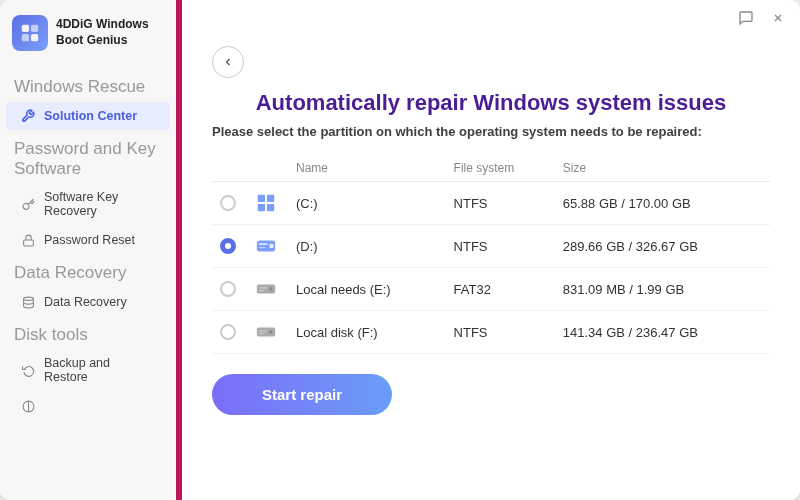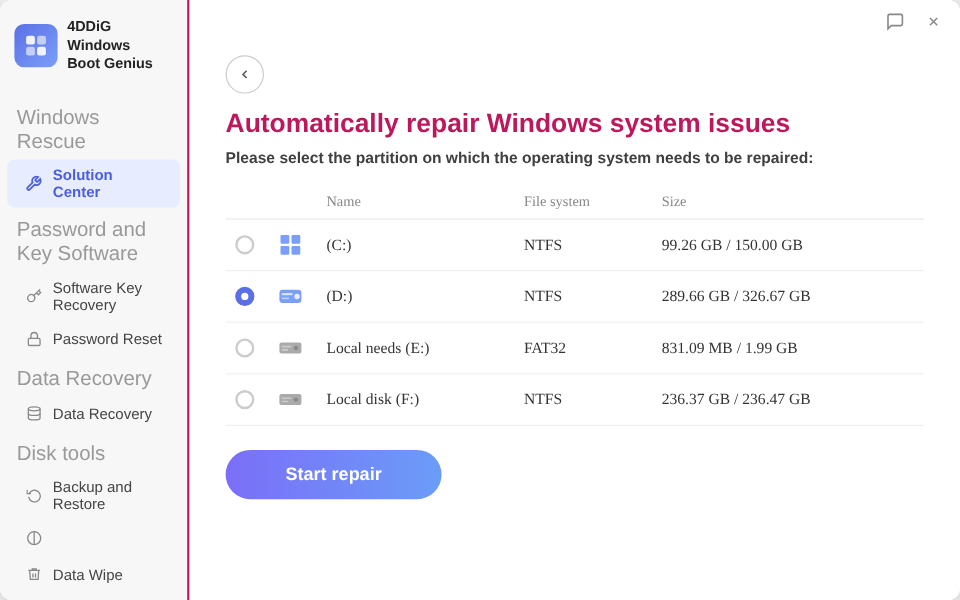--- a/index.html
+++ b/index.html
@@ -18,23 +18,23 @@
       height: 500px;
       background: #fff;
       border-radius: 10px;
       display: flex;
       overflow: hidden;
       box-shadow: 0 4px 20px rgba(0,0,0,0.15);
       position: relative;
     }
     
     .sidebar {
-      width: 158px;
+      width: 182px;
       background: #f7f7f7;
-      border-right: 2px solid #be185d;
+      border-right: 6px solid #be185d;
       display: flex;
       flex-direction: column;
       padding: 15px 0;
       flex-shrink: 0;
     }
     .sidebar-logo {
       display: flex;
       align-items: center;
       padding: 0 12px 18px 12px;
       gap: 8px;
@@ -128,34 +128,34 @@
       display: flex;
       align-items: center;
       justify-content: center;
       color: #555;
       font-size: 14px;
       margin-bottom: 12px;
     }
     .page-title {
       font-size: 22px;
       font-weight: 700;
-      color: #be185d;
+      color: #4c1d95;
       margin-bottom: 8px;
+      text-align: center;
     }
     .page-subtitle {
       font-size: 13px;
       font-weight: 600;
       color: #404040;
       margin-bottom: 16px;
     }
     
     .partition-table {
       width: 100%;
       border-collapse: collapse;
-      font-family: Liberation Serif, serif;
     }
     .partition-table thead tr {
       border-bottom: 1px solid #e8e8e8;
     }
     .partition-table th {
       font-size: 12px;
       color: #888;
       font-weight: 500;
       padding: 6px 8px;
       text-align: left;
@@ -283,31 +283,20 @@
       <span>Backup and Restore</span>
     </div>
     <div class="sidebar-item">
       <span class="item-icon">
         <svg width="13" height="13" viewBox="0 0 24 24" fill="none" stroke="#888" stroke-width="2">
           <circle cx="12" cy="12" r="10"></circle>
           <line x1="12" y1="2" x2="12" y2="22"></line>
         </svg>
       </span>
     </div>
-    <div class="sidebar-item">
-      <span class="item-icon">
-        <svg width="13" height="13" viewBox="0 0 24 24" fill="none" stroke="#888" stroke-width="2">
-          <polyline points="3 6 5 6 21 6"></polyline>
-          <path d="M19 6l-1 14H6L5 6"></path>
-          <path d="M10 11v6M14 11v6"></path>
-          <path d="M9 6V4h6v2"></path>
-        </svg>
-      </span>
-      <span>Data Wipe</span>
-    </div>
   </div>
 
   <div class="main">
     <div class="titlebar">
       <button class="titlebar-btn" title="Feedback">
         <svg width="16" height="16" viewBox="0 0 24 24" fill="none" stroke="#888" stroke-width="2">
           <path d="M21 15a2 2 0 0 1-2 2H7l-4 4V5a2 2 0 0 1 2-2h14a2 2 0 0 1 2 2z"></path>
         </svg>
       </button>
       <button class="titlebar-btn" title="Close">
@@ -348,21 +337,21 @@
                   <svg width="22" height="22" viewBox="0 0 24 24" fill="none">
     <rect x="3" y="3" width="8" height="8" rx="1" fill="#7b9ff9"></rect>
     <rect x="13" y="3" width="8" height="8" rx="1" fill="#7b9ff9"></rect>
     <rect x="3" y="13" width="8" height="8" rx="1" fill="#7b9ff9"></rect>
     <rect x="13" y="13" width="8" height="8" rx="1" fill="#7b9ff9"></rect>
   </svg>
                 </div>
     </td>
     <td>(C:)</td>
     <td>NTFS</td>
-    <td>99.26 GB / 150.00 GB</td>
+    <td>65.88 GB / 170.00 GB</td>
   </tr>
             <tr>
     <td>
                 <div class="radio-outer selected">
                   <div class="radio-inner"></div>
                 </div>
               </td>
     <td>
       <div class="disk-icon">
                   <svg width="22" height="22" viewBox="0 0 24 24" fill="none">
@@ -404,21 +393,21 @@
                   <svg width="22" height="22" viewBox="0 0 24 24" fill="none">
     <rect x="2" y="7" width="20" height="10" rx="2" fill="#aaa"></rect>
     <circle cx="17" cy="12" r="2" fill="#888"></circle>
     <rect x="4" y="10" width="9" height="1.5" rx="0.75" fill="#ccc"></rect>
     <rect x="4" y="13" width="6" height="1.5" rx="0.75" fill="#ccc"></rect>
   </svg>
                 </div>
     </td>
     <td>Local disk (F:)</td>
     <td>NTFS</td>
-    <td>236.37 GB / 236.47 GB</td>
+    <td>141.34 GB / 236.47 GB</td>
   </tr>
           </tbody>
       </table>
 
       <button class="start-repair-btn">Start repair</button>
     </div>
   </div>
 </div>
 
 </body></html>

